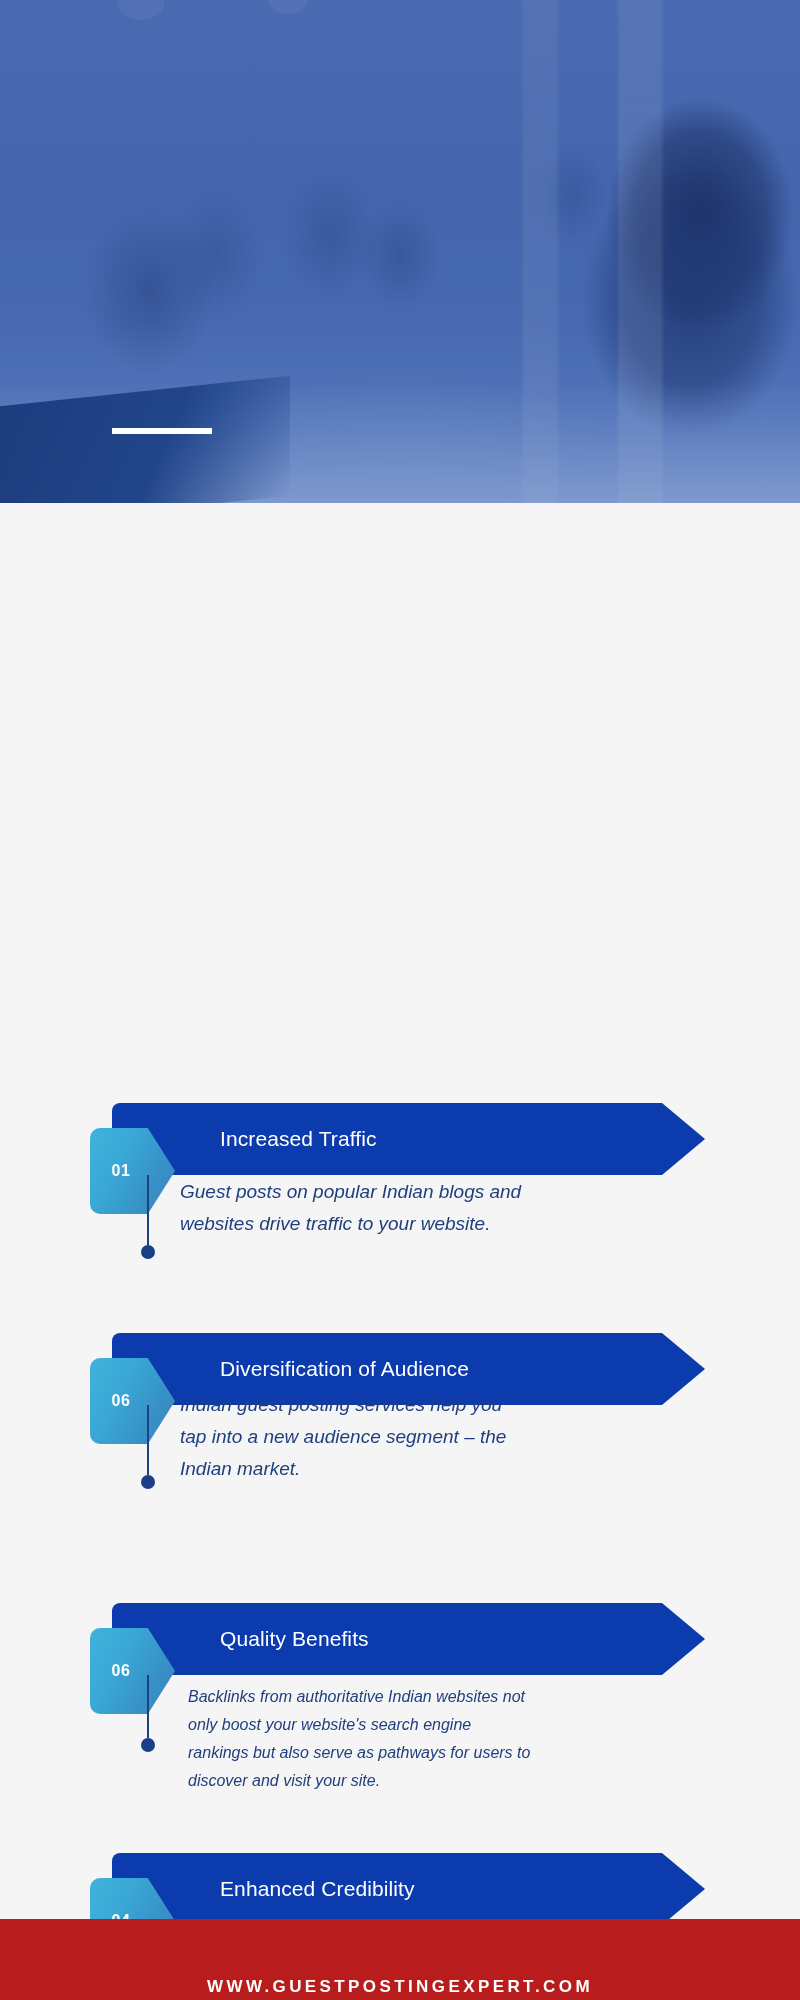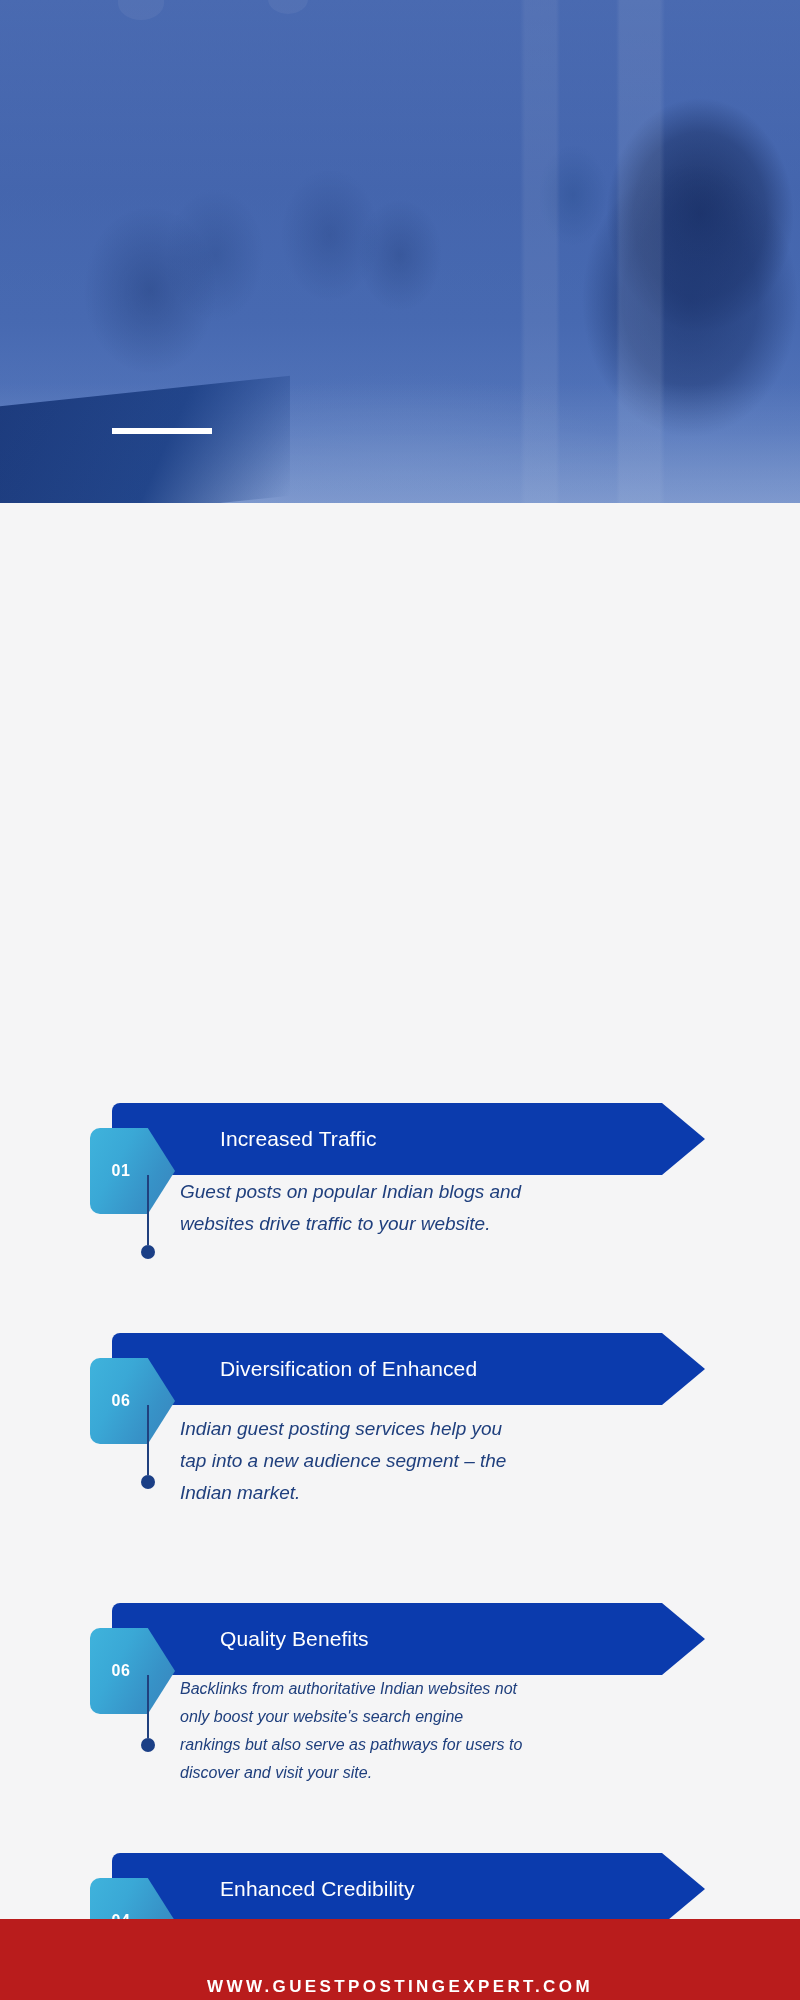--- a/index.html
+++ b/index.html
@@ -228,42 +228,42 @@
       <span class="badge-num">01</span>
     </div>
     <div class="connector-line" style="height: 70px;"></div>
     <div class="connector-dot" style="top: 142px;"></div>
     <div class="desc" style="top: 73px;">Guest posts on popular Indian blogs and
 websites drive traffic to your website.</div>
   </div>
 
   <div class="step" id="step-1" style="top: 830px;">
     <div class="banner">
-      <span class="banner-label">Diversification of Enhanced</span>
+      <span class="banner-label">Diversification of Audience</span>
     </div>
     <div class="badge">
       <span class="badge-num">06</span>
     </div>
     <div class="connector-line" style="height: 70px;"></div>
     <div class="connector-dot" style="top: 142px;"></div>
-    <div class="desc" style="top: 80px;">Indian guest posting services help you
+    <div class="desc" style="top: 56px;">Indian guest posting services help you
 tap into a new audience segment – the
 Indian market.</div>
   </div>
 
   <div class="step" id="step-2" style="top: 1100px;">
     <div class="banner">
       <span class="banner-label">Quality Benefits</span>
     </div>
     <div class="badge">
       <span class="badge-num">06</span>
     </div>
     <div class="connector-line" style="height: 63px;"></div>
     <div class="connector-dot" style="top: 135px;"></div>
-    <div class="desc small" style="top: 72px;">Backlinks from authoritative Indian websites not
+    <div class="desc small" style="top: 80px; margin-left: 8px;">Backlinks from authoritative Indian websites not
 only boost your website's search engine
 rankings but also serve as pathways for users to
 discover and visit your site.</div>
   </div>
 
   <div class="step" id="step-3" style="top: 1350px;">
     <div class="banner">
       <span class="banner-label">Enhanced Credibility</span>
     </div>
     <div class="badge">

